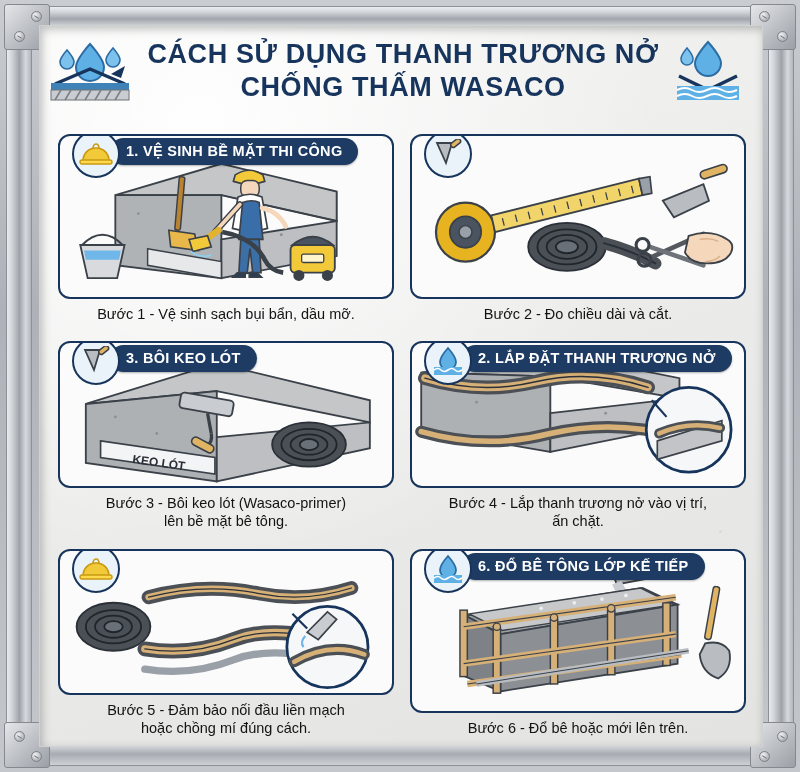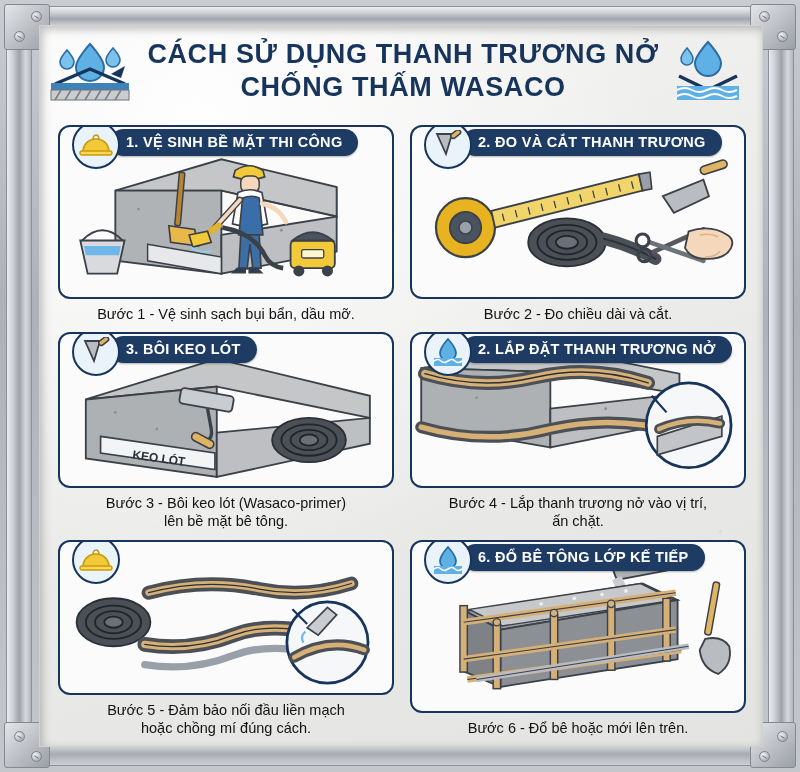--- a/index.html
+++ b/index.html
@@ -85,21 +85,21 @@
     display: grid;
     grid-template-columns: 1fr 1fr;
     grid-template-rows: 1fr 1fr 1fr;
     column-gap: 16px; row-gap: 4px;
   }
   .card { position: relative; display: flex; flex-direction: column; }
 
   .panel {
     position: relative;
     flex: 1;
-    margin-top: 3px;
+    margin-top: 12px;
     border: 2px solid #17355c;
     border-radius: 12px;
     background: #fbfbfb;
     overflow: hidden;
   }
   .header-pill {
     position: absolute;
     left: 50px; top: 2px;
     z-index: 5;
     background: #1d3b63;
@@ -254,21 +254,20 @@
           <rect x="262" y="116" width="24" height="9" rx="2" fill="#fff6cf" stroke="#3b4149" stroke-width="1.4"></rect>
         </svg>
       </div>
       <div class="caption">
         <b>Bước 1</b><span> - Vệ sinh sạch bụi bẩn, dầu mỡ.</span>
       </div>
     </div>
 
     <div class="card">
       <div class="panel">
-        <div class="header-pill">2. ĐO VÀ CẮT THANH TRƯƠNG</div>
         <div class="badge">
           <svg width="32" height="30" viewBox="0 0 32 30">
             <path d="M5 4 L20 4 L14 24 Z" fill="#b9bdc2" stroke="#3b4149" stroke-width="1.8"></path>
             <rect x="18" y="2" width="11" height="5" rx="2.5" fill="#e0b463" stroke="#3b4149" stroke-width="1.5" transform="rotate(-38 23 4)"></rect>
           </svg>
         </div>
         <svg viewBox="0 0 360 150" style="width:100%;height:100%">
 
           <circle cx="58" cy="92" r="32" fill="#e8b321" stroke="#3b4149" stroke-width="2.4"></circle>
           <circle cx="58" cy="92" r="17" fill="#4a5460" stroke="#3b4149" stroke-width="2"></circle>

